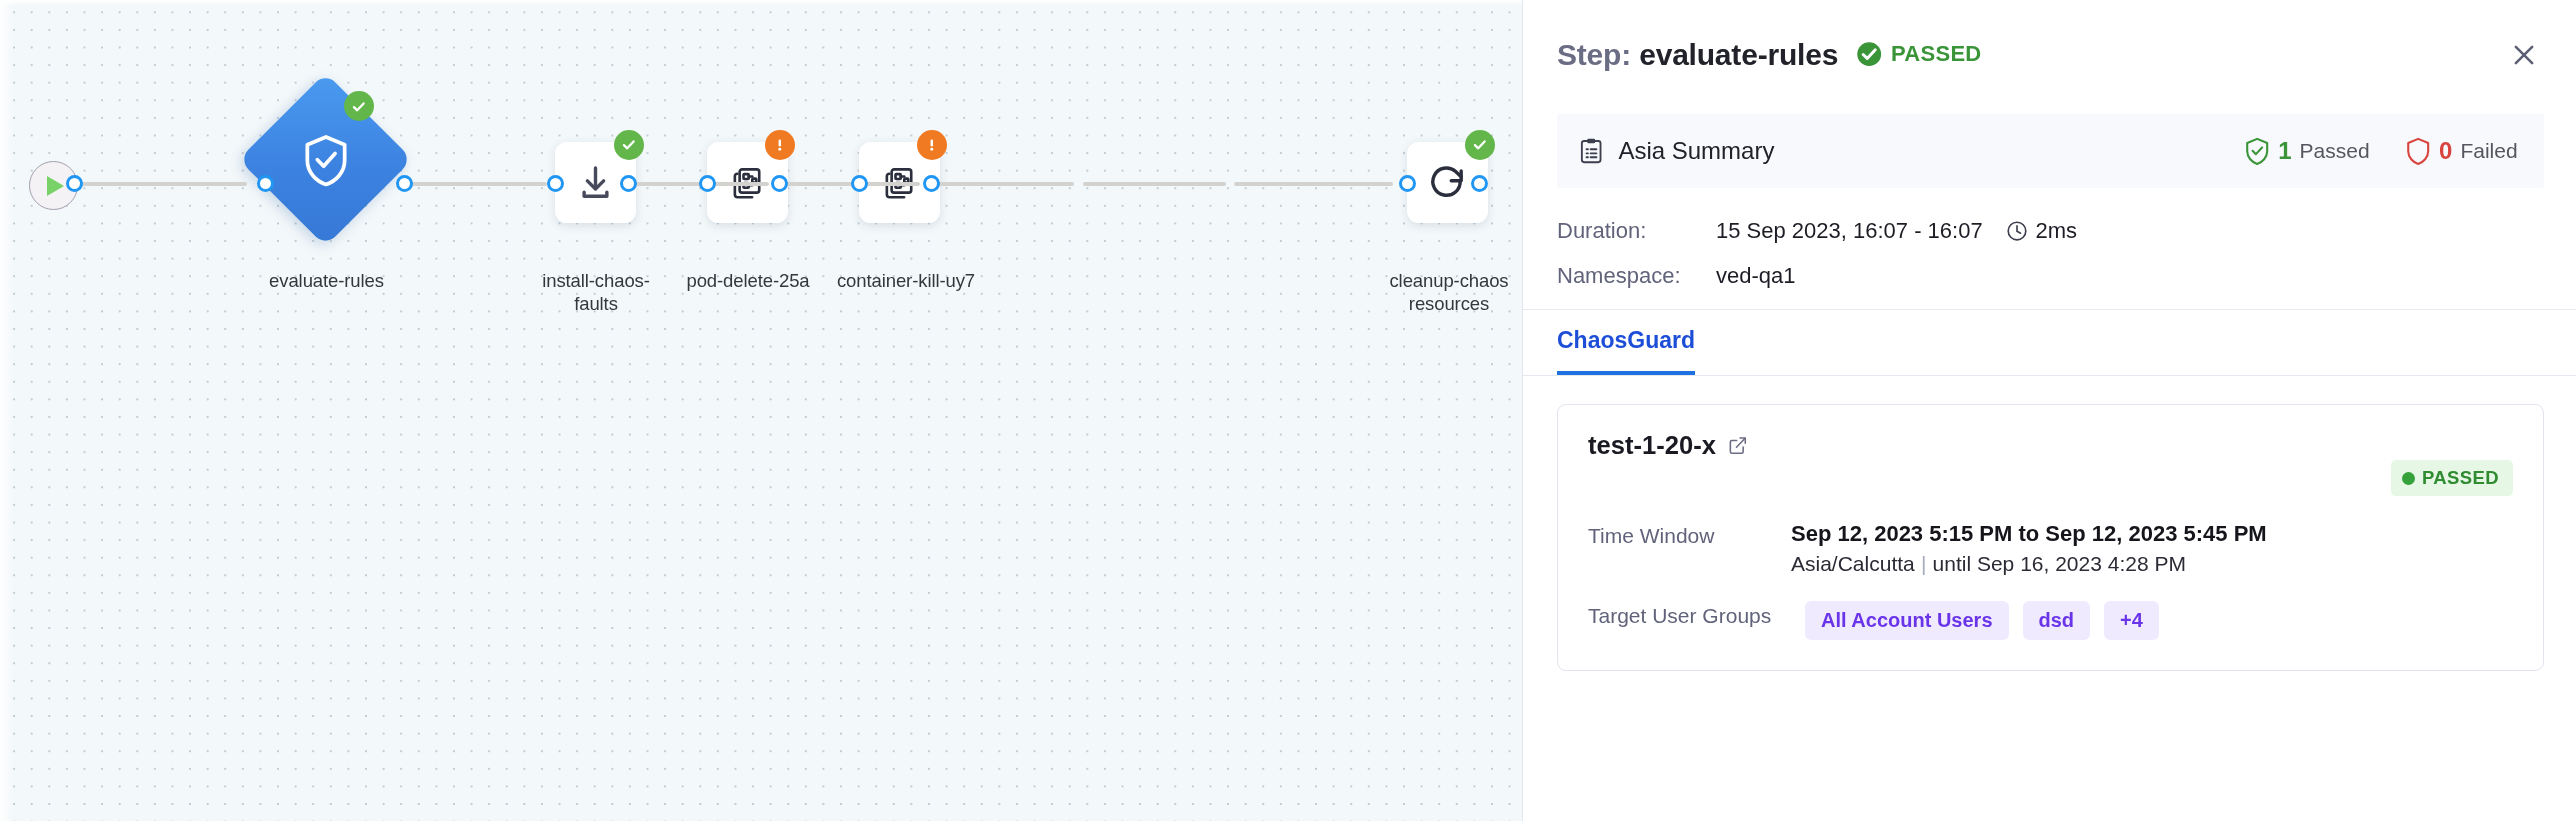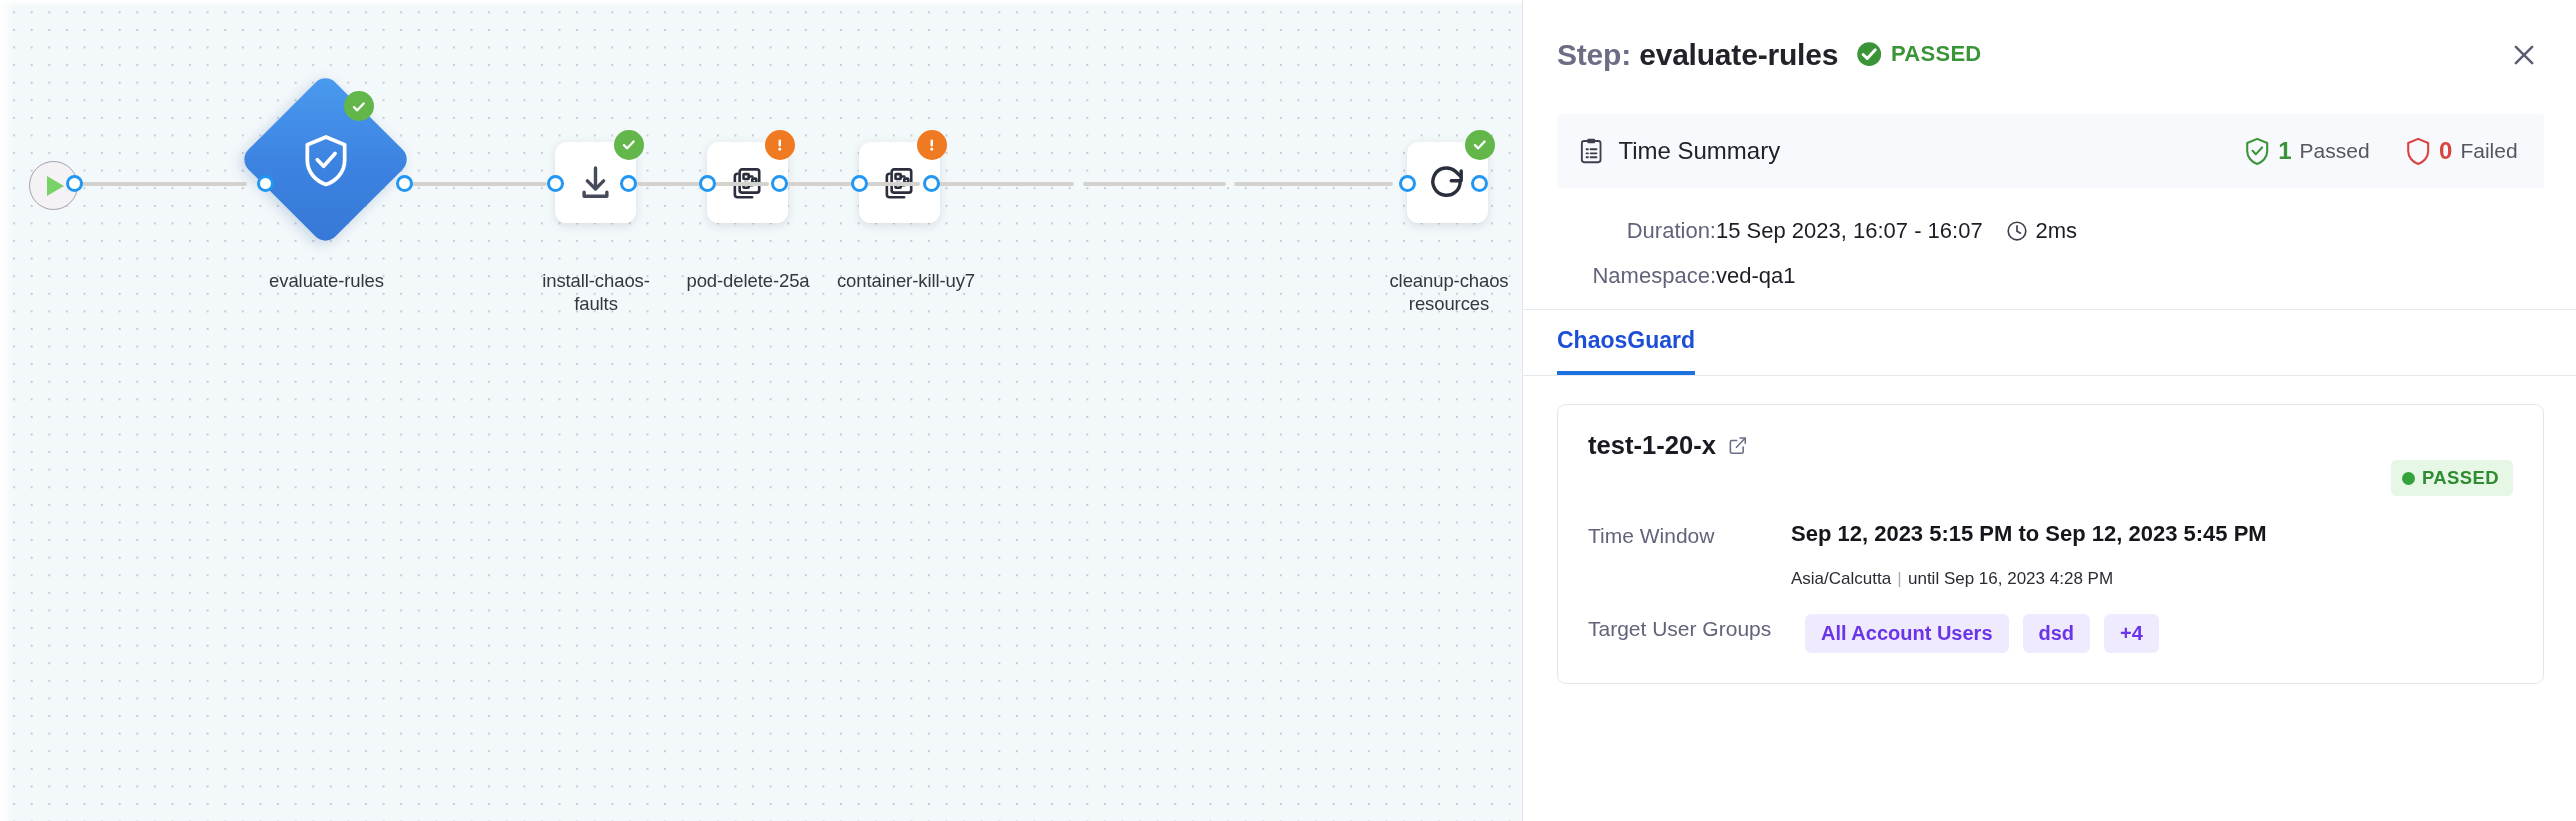--- a/index.html
+++ b/index.html
@@ -134,21 +134,21 @@
   .rules-bar-left { display: flex; align-items: center; gap: 14px; }
   .rules-bar-title { font-size: 24px; color: #22222a; font-weight: normal; }
   .rules-bar-right { margin-left: auto; display: flex; align-items: center; gap: 35px; }
   .rules-stat { display: flex; align-items: center; gap: 8px; }
   .rules-stat .num { font-size: 24px; font-weight: bold; }
   .rules-stat .lbl { font-size: 21px; color: #55565f; }
   .num-pass { color: #3a9438; }
   .num-fail { color: #d9443f; }
 
   
-  .meta { padding: 30px 34px 0 34px; text-align: right; }
+  .meta { padding: 30px 34px 0 34px; }
   .meta-row { display: flex; align-items: center; margin-bottom: 19.4px; }
   .meta-key { width: 159px; font-size: 22px; color: #61637a; }
   .meta-val { font-size: 22px; color: #1d1d26; display: flex; align-items: center; gap: 10.6px; }
   .meta-ms { display: inline-flex; align-items: center; gap: 8px; margin-left: 12.3px; }
 
   
   .tabs {
     margin-top: 19.4px;
     border-top: 0.9px solid #e7e9f0;
     border-bottom: 0.9px solid #e7e9f0;
@@ -181,21 +181,21 @@
     background: #e6f7e6; color: #2f8c31;
     border-radius: 5.3px; padding: 7px 14px 7px 10.6px;
     font-size: 18.5px; font-weight: bold; letter-spacing: 0.4px;
     display: flex; align-items: center; gap: 7px;
   }
   .pill-dot { width: 13.2px; height: 13.2px; border-radius: 50%; background: #34a13a; }
 
   .card-row { display: flex; margin-top: 25px; align-items: flex-start; }
   .card-key { width: 203px; font-size: 21px; color: #61637a; padding-top: 2.6px; }
   .card-val-main { font-size: 22px; font-weight: bold; color: #15151c; }
-  .card-val-sub { font-size: 17px; color: #2b2b35; margin-top: 22px; }
+  .card-val-sub { font-size: 21px; color: #2b2b35; margin-top: 5px; }
   .sep { color: #a9abbb; margin: 0 6.2px; }
 
   .chips { display: flex; gap: 14px; flex-wrap: wrap; margin-left: 14px; }
   .chip {
     background: #f0eafe; color: #6a35e8;
     border-radius: 6.2px; padding: 8px 16px;
     font-size: 20px; font-weight: bold;
   }
 </style>
 </head>
@@ -338,21 +338,21 @@
       </div>
     </div>
 
     <div class="rules-bar">
       <div class="rules-bar-left">
         <svg width="26.4" height="28" viewBox="0 0 22 24" fill="none" stroke="#3d3f4e" stroke-width="1.6" stroke-linecap="round" stroke-linejoin="round">
           <rect x="3" y="3.4" width="16" height="18.2" rx="2"></rect>
           <rect x="7.6" y="1.4" width="6.8" height="4" rx="1.2" fill="#3d3f4e" stroke="none"></rect>
           <path d="M7 10.5 H8.2 M10.5 10.5 H15.5 M7 14 H8.2 M10.5 14 H15.5 M7 17.4 H8.2 M10.5 17.4 H15.5"></path>
         </svg>
-        <span class="rules-bar-title">Time Summary</span>
+        <span class="rules-bar-title">Asia Summary</span>
       </div>
       <div class="rules-bar-right">
         <div class="rules-stat">
           <svg width="26.4" height="29" viewBox="0 0 22 25" fill="none" stroke="#3a9438" stroke-width="1.8" stroke-linecap="round" stroke-linejoin="round">
             <path d="M11 1.6 L19.6 5.2 V12.2 C19.6 17.6 15.5 21.8 11 23.3 C6.5 21.8 2.4 17.6 2.4 12.2 V5.2 Z"></path>
             <path d="M7 11.9 L9.9 14.8 L15.2 9"></path>
           </svg>
           <span class="num num-pass">1</span>
           <span class="lbl">Passed</span>
         </div>

